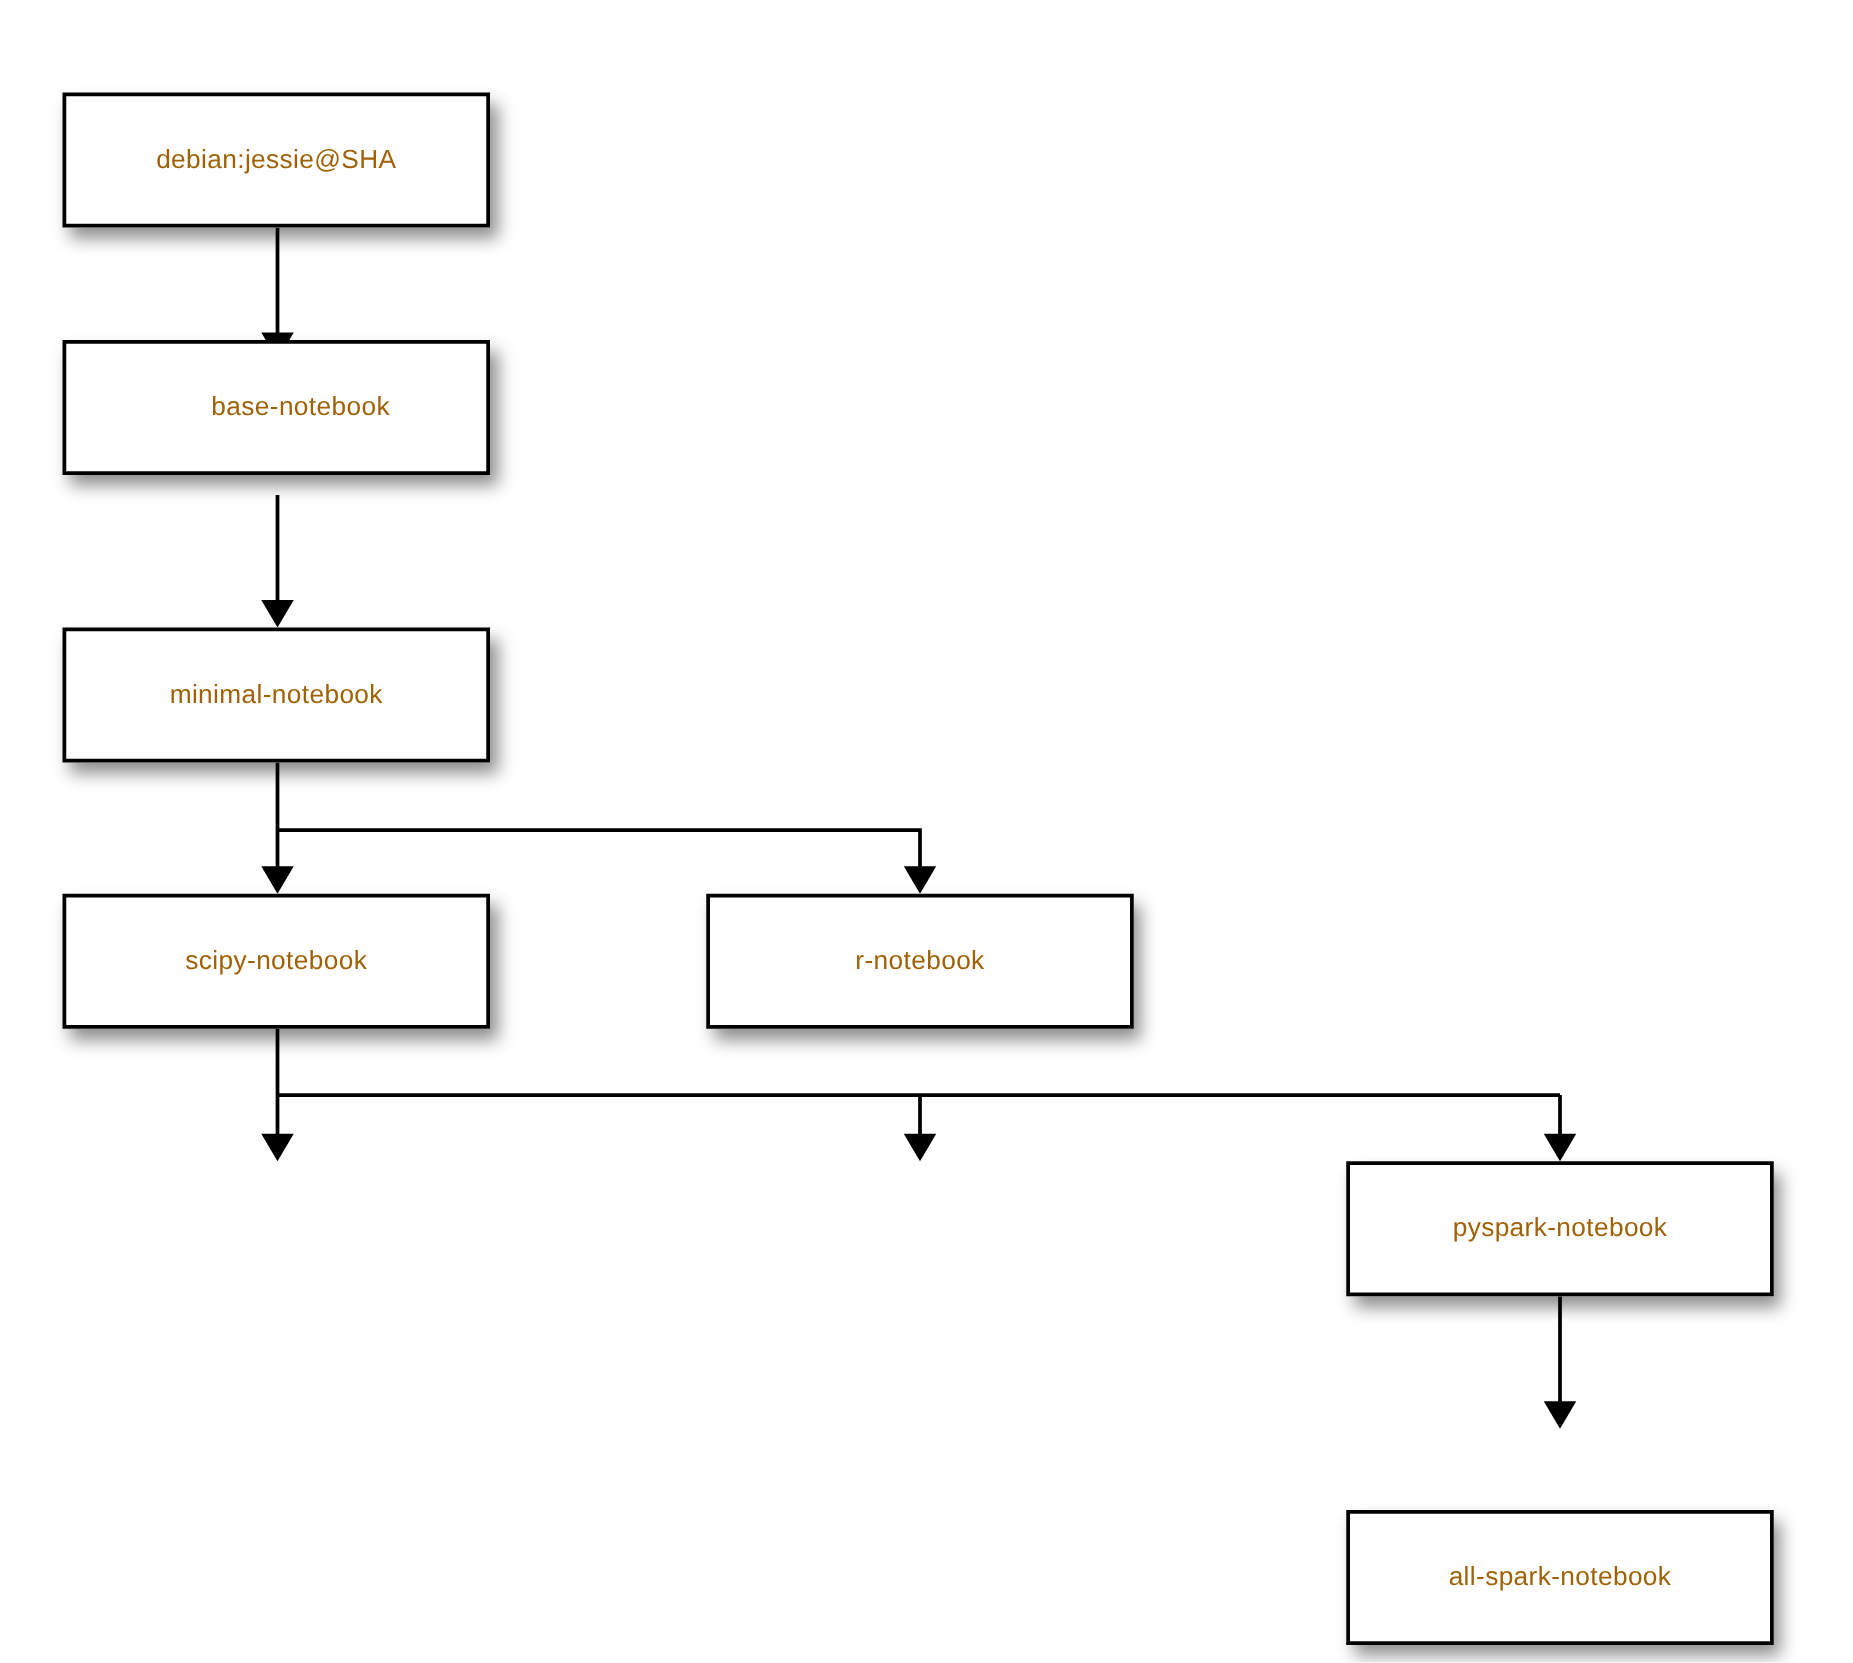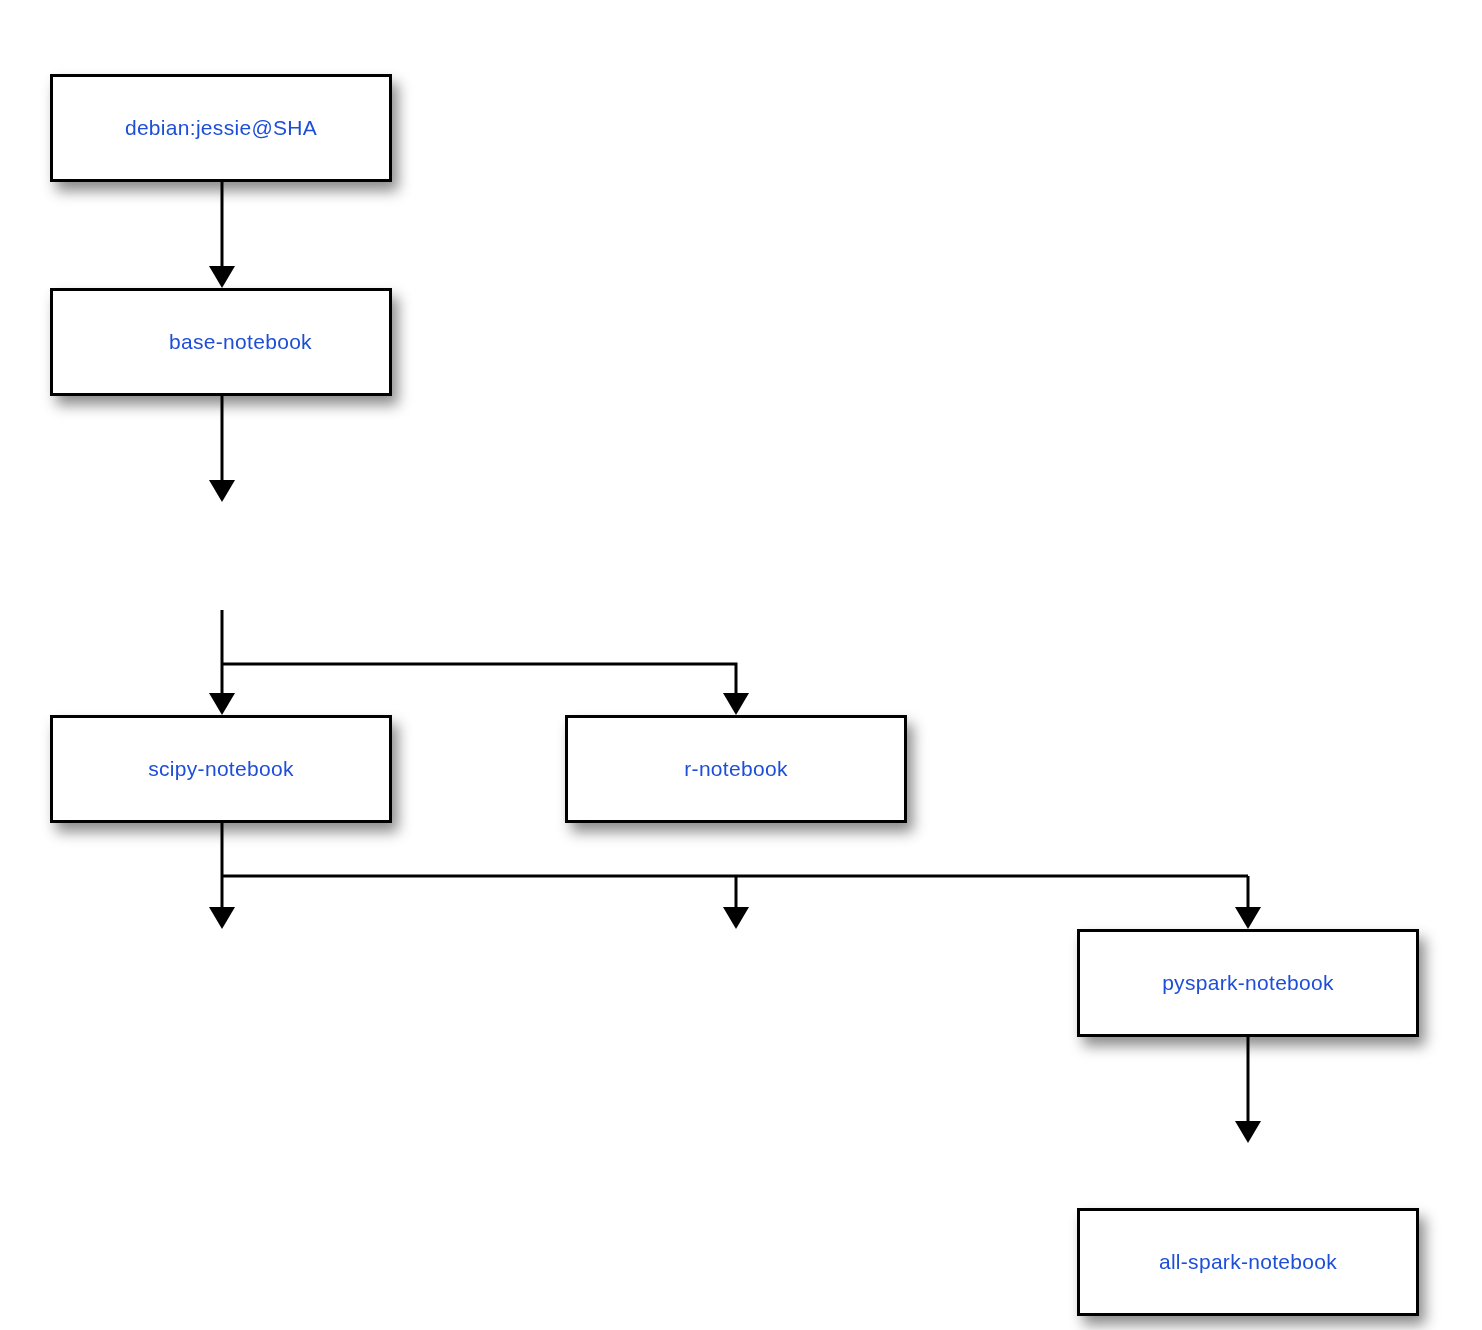--- a/index.html
+++ b/index.html
@@ -28,27 +28,27 @@
     box-sizing: border-box;
     background: #ffffff;
     border: 3px solid #000000;
     box-shadow: 6px 9px 13px rgba(0, 0, 0, 0.45);
     display: flex;
     align-items: center;
     justify-content: center;
   }
   .node .label {
     font-size: 21px;
-    color: #1d4ed8;
+    color: #a16207;
     letter-spacing: 0.3px;
     white-space: nowrap;
   }
   
   #n-debian      { left: 50px;   top: 74px;   }
-  #n-base        { left: 50px;   top: 288px; padding-left: 39px;  }
+  #n-base        { left: 50px;   top: 272px; padding-left: 39px;  }
   #n-minimal     { left: 50px;   top: 502px;  }
   #n-scipy       { left: 50px;   top: 715px;  }
   #n-r           { left: 565px;  top: 715px;  }
   #n-tensorflow  { left: 50px;   top: 929px;  }
   #n-datascience { left: 565px;  top: 929px;  }
   #n-pyspark     { left: 1077px; top: 929px; justify-content: center;  }
   #n-allspark    { left: 1077px; top: 1208px; }
   .edge-line { stroke: #000000; stroke-width: 3; fill: none; }
   .edge-head { fill: #000000; stroke: none; }
 </style>
@@ -83,20 +83,23 @@
   </svg>
 
   <div class="node" id="n-debian">
     <span class="label">debian:jessie@SHA</span>
   </div>
 
   <div class="node" id="n-base">
     <span class="label">base-notebook</span>
   </div>
 
+  <div class="node" id="n-minimal">
+    <span class="label">minimal-notebook</span>
+  </div>
 
   <div class="node" id="n-scipy">
     <span class="label">scipy-notebook</span>
   </div>
 
   <div class="node" id="n-r">
     <span class="label">r-notebook</span>
   </div>
 
 

